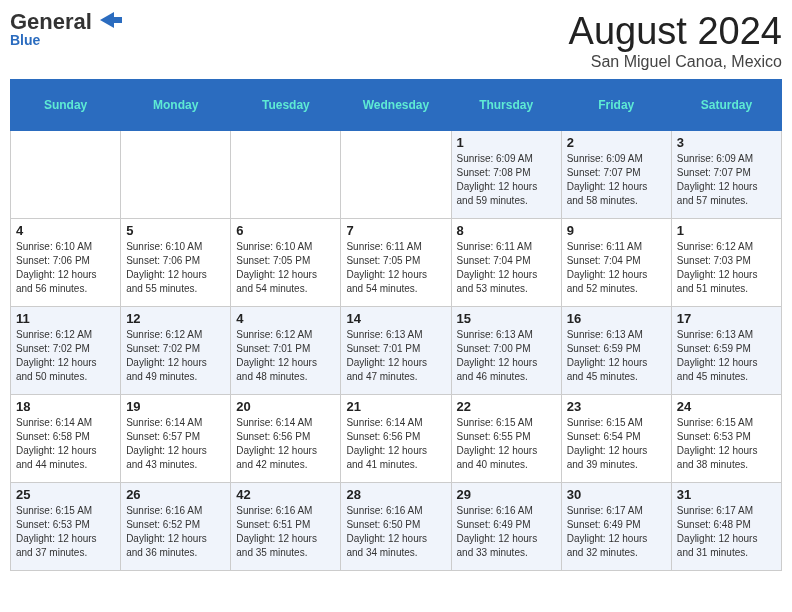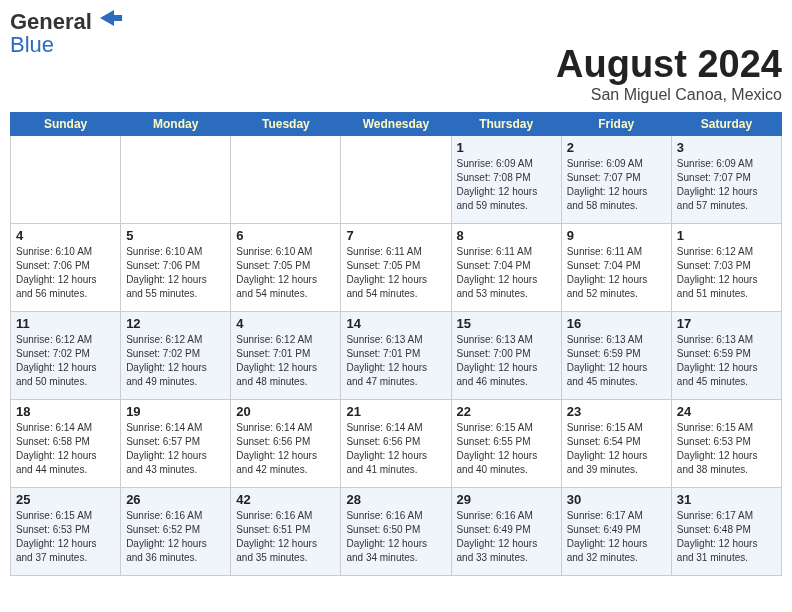--- a/index.html
+++ b/index.html
@@ -19,39 +19,38 @@
     .logo {
       display: flex;
       flex-direction: column;
       align-items: flex-start;
     }
     .title-block {
       text-align: right;
     }
     .title-block h1 {
       font-size: 38px;
-      font-weight: bold;
+      font-weight: normal;
       color: #222;
-      margin-top: 33px;
     }
     .title-block h2 {
       font-size: 16px;
       font-weight: normal;
       color: #444;
     }
     table {
       width: 100%;
       border-collapse: collapse;
       font-size: 11px;
     }
     thead tr th {
       background: #2b6cbf;
-      color: #fef9c3;
+      color: #5eead4;
       text-align: center;
-      padding: 4px 3px;
+      padding: 18px 3px;
       font-size: 12px;
       font-weight: bold;
       border: 1px solid #2b6cbf;
     }
     tbody tr td {
       border: 1px solid #ccc;
       vertical-align: top;
       padding: 4px 5px;
       min-height: 80px;
       height: 88px;
@@ -75,31 +74,31 @@
     }
     .empty-cell {
       background: #fff !important;
     }
   </style>
 </head>
 <body>
 
 <div class="header">
   <div class="logo">
-    <div style="display:flex;gap:6px">
+    <div style="display:flex;align-items:center;gap:6px">
       <span style="font-size:22px;font-weight:bold;color:#333;line-height:1.1;">
         <span style="color:#333;">General</span>
       </span>
       <span style="display:inline-block;margin-left:2px;">
         <svg width="22" height="16" viewBox="0 0 22 16">
           <polygon points="0,8 14,0 14,5 22,5 22,11 14,11 14,16" fill="#2b6cbf"></polygon>
         </svg>
       </span>
     </div>
-    <div style="font-size:22px;font-weight:normal;color:#2b6cbf;margin-top:-2px;">Blue</div>
+    <div style="font-size:14px;font-weight:bold;color:#2b6cbf;margin-top:-2px;">Blue</div>
   </div>
   <div class="title-block">
     <h1>August 2024</h1>
     <h2>San Miguel Canoa, Mexico</h2>
   </div>
 </div>
 
 <table>
   <thead>
     <tr>

